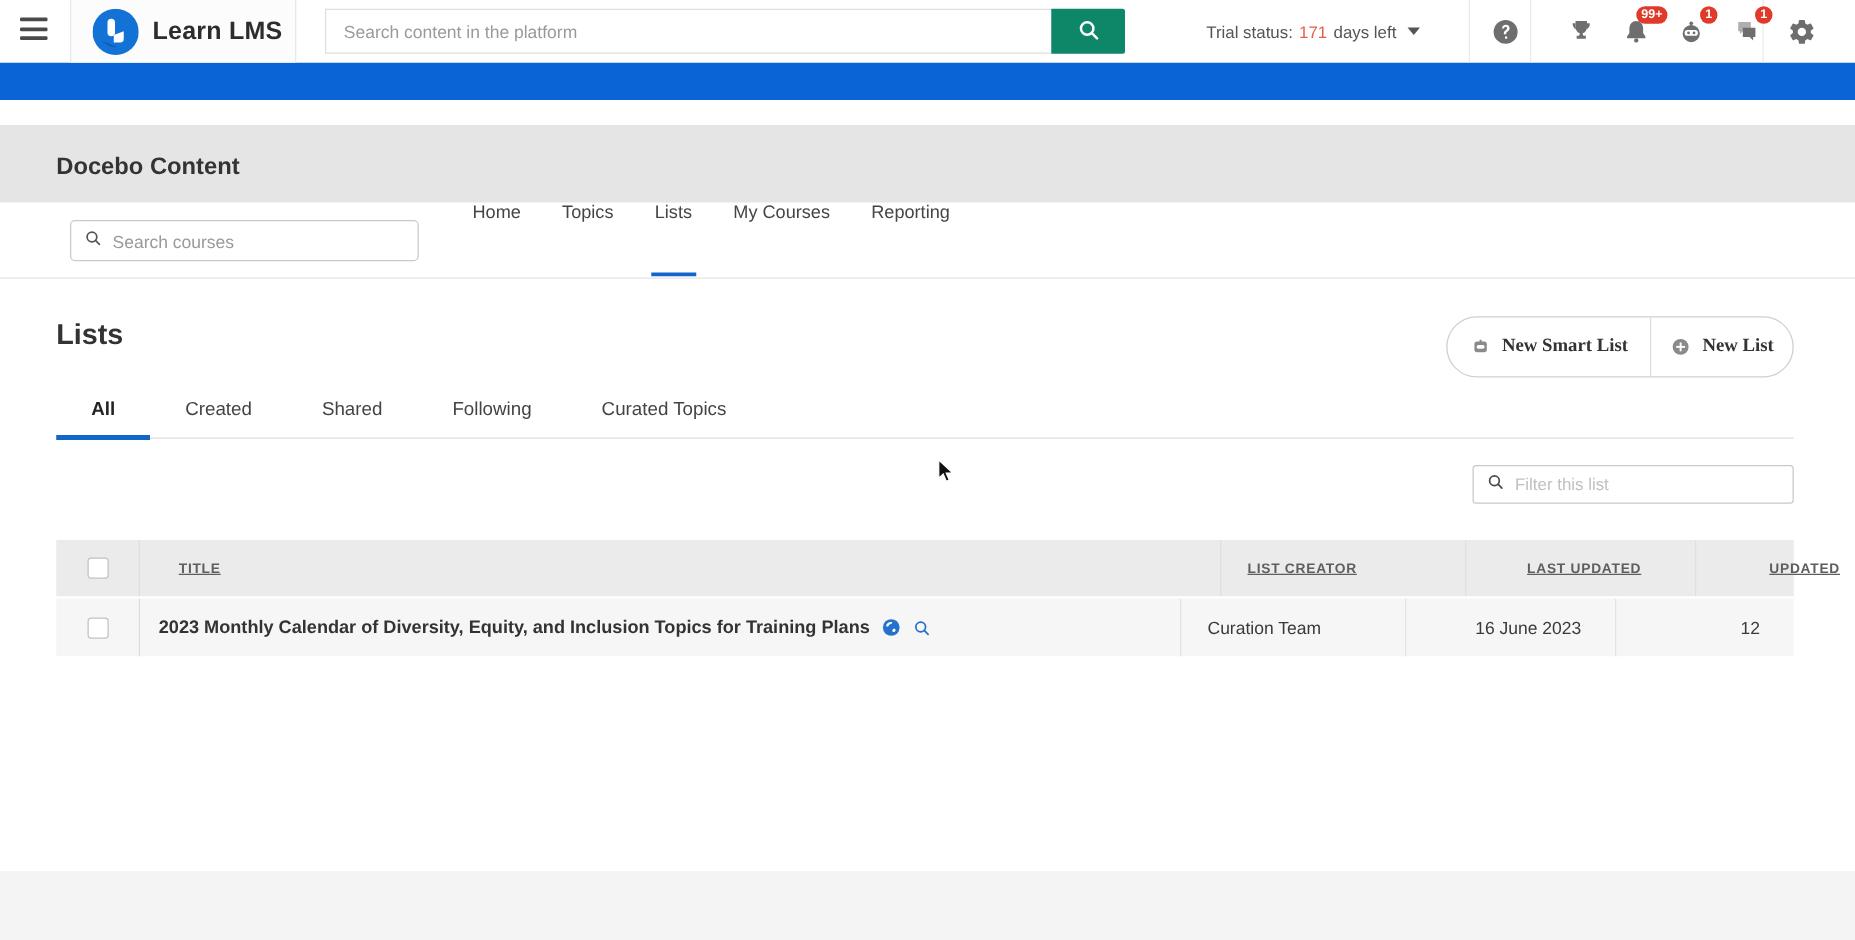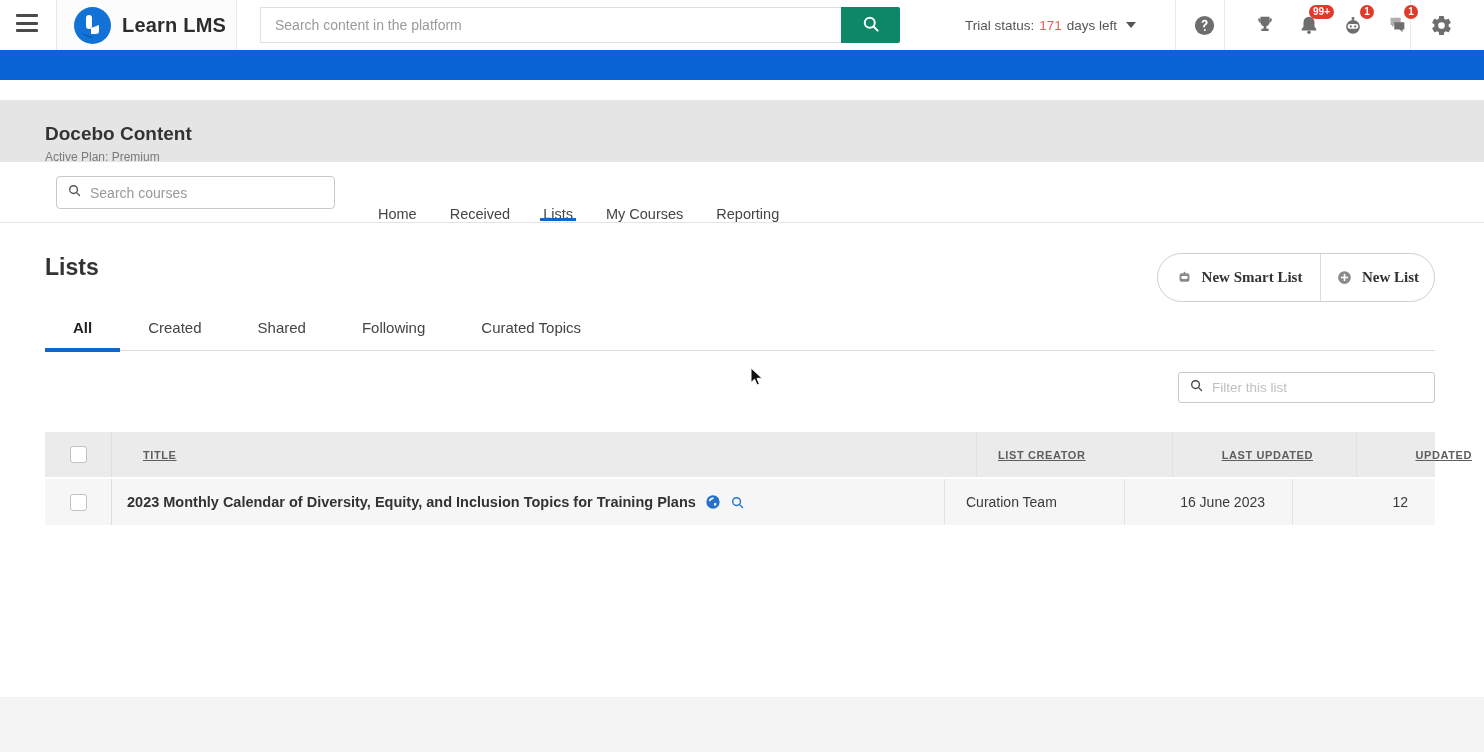--- a/index.html
+++ b/index.html
@@ -36,21 +36,21 @@
   .page-header { position:absolute; top:80px; left:0; width:1484px; height:82px; background:#e5e5e5; padding:23px 4px 0 45px;margin-top:20px; }
   .page-header h1 { font-size:19px; font-weight:700; color:#333; }
   .page-header .subtitle { font-size:12px; color:#7a7a7a; margin-top:5px; }
 
   
   .course-nav { position:absolute; top:162px; left:0; width:1484px; height:61px; background:#fff; border-bottom:1px solid #e4e4e4; }
   .course-search { position:absolute; left:56px; top:14px; width:279px; height:33px; border:1px solid #c9c9c9; border-radius:4px; background:#fff; display:flex; align-items:center; padding-left:10px; gap:8px; color:#555; }
   .course-search input { border:none; outline:none; background:none; font-size:14px; color:#444; width:220px; font-family:inherit; }
   .course-search input::placeholder { color:#999; }
   .nav-tabs { position:absolute; left:378px; top:0; height:60px; display:flex; gap:33px; }
-  .nav-tab { position:relative; display:flex; align-items:flex-end; font-size:14.5px; color:#454545; cursor:pointer; }
+  .nav-tab { position:relative; display:flex; align-items:flex-start; font-size:14.5px; color:#454545; cursor:pointer; }
   .nav-tab.active::after { content:""; position:absolute; left:-3px; right:-3px; bottom:1px; height:3px; background:#1266c9; }
 
   
   .lists-title { position:absolute; left:45px; top:254px; font-size:23px; font-weight:700; color:#333; }
   .new-buttons { position:absolute; left:1157px; top:253px; width:278px; height:49px; border:1px solid #cfcfcf; border-radius:25px; background:#fff; display:flex; overflow:hidden; }
   .pill-btn { flex:1; display:flex; align-items:center; justify-content:center; gap:9px; background:none; border:none; font-size:15px; font-weight:600; color:#333; cursor:pointer; font-family:Liberation Serif, serif; white-space:nowrap; }
   .pill-btn + .pill-btn { border-left:1px solid #dcdcdc; flex:0 0 114px; }
   .pill-btn .p-icon { color:#8a8a8a; display:flex; }
 
   .tabs { position:absolute; left:45px; top:305px; width:1390px; height:46px; border-bottom:1px solid #ddd; display:flex; }
@@ -189,39 +189,38 @@
             <path d="M19.4 13c.04-.33.06-.66.06-1s-.02-.67-.06-1l2.1-1.6c.2-.15.25-.42.13-.64l-2-3.46c-.12-.22-.38-.3-.6-.22l-2.5 1a7.6 7.6 0 0 0-1.7-1l-.38-2.66A.49.49 0 0 0 14 2h-4c-.25 0-.45.18-.49.42L9.13 5.08c-.6.25-1.18.58-1.7 1l-2.5-1a.5.5 0 0 0-.6.22l-2 3.46c-.12.22-.07.49.13.64L4.56 11c-.04.33-.06.66-.06 1s.02.67.06 1l-2.1 1.6c-.2.15-.25.42-.13.64l2 3.46c.12.22.38.3.6.22l2.5-1c.52.42 1.1.75 1.7 1l.38 2.66c.04.24.24.42.49.42h4c.25 0 .45-.18.49-.42l.38-2.66c.6-.25 1.18-.58 1.7-1l2.5 1c.22.08.48 0 .6-.22l2-3.46a.49.49 0 0 0-.13-.64L19.4 13zM12 15.5a3.5 3.5 0 1 1 0-7 3.5 3.5 0 0 1 0 7z"></path>
           </svg>
       </span>
     </button>
   </header>
 
   <div class="blue-banner"></div>
 
   <section class="page-header">
     <h1>Docebo Content</h1>
-    <div class="subtitle">Active Plan: Premium</div>
   </section>
 
   <nav class="course-nav">
     <div class="course-search">
       <span>
         <svg viewBox="0 0 24 24" width="15" height="15">
             <circle cx="10.5" cy="10.5" r="6.2" fill="none" stroke="#555" stroke-width="2.2"></circle>
             <line x1="15" y1="15" x2="20" y2="20" stroke="#555" stroke-width="2.2" stroke-linecap="round"></line>
           </svg>
       </span>
       <input type="text" placeholder="Search courses" style="">
     </div>
     <div class="nav-tabs">
       <div class="nav-tab">
           <span>Home</span>
         </div>
       <div class="nav-tab">
-          <span>Received</span>
+          <span>Topics</span>
         </div>
       <div class="nav-tab active">
           <span>Lists</span>
         </div>
       <div class="nav-tab">
           <span>My Courses</span>
         </div>
       <div class="nav-tab">
           <span>Reporting</span>
         </div>

